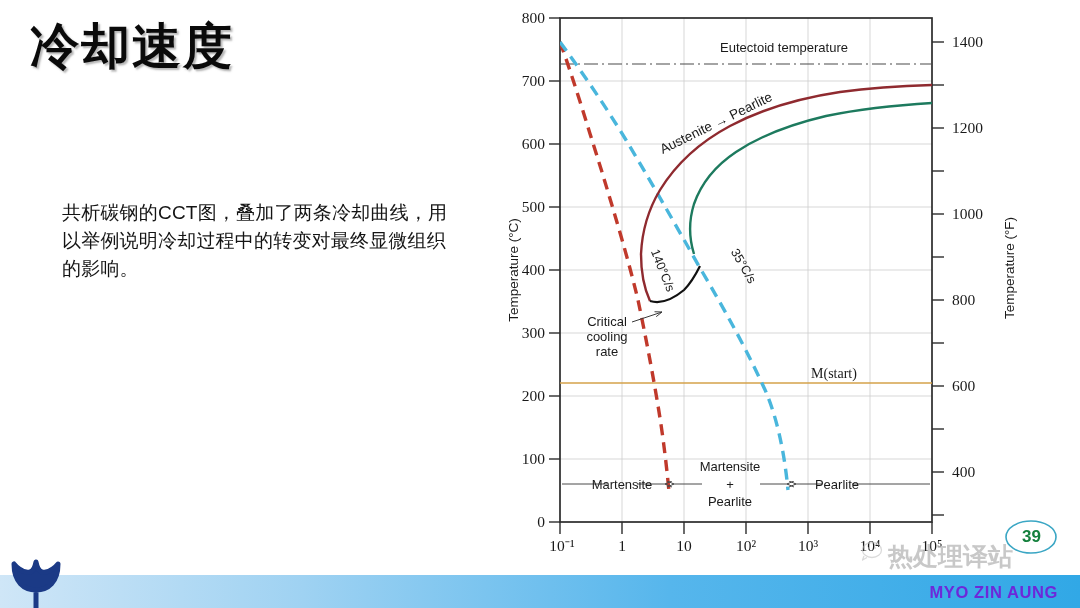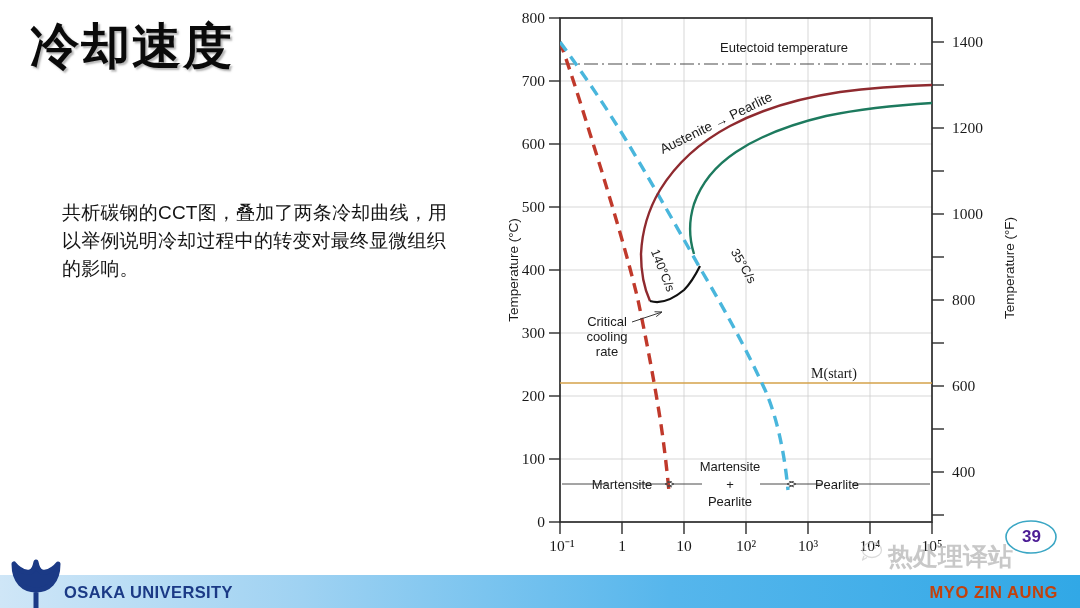--- a/index.html
+++ b/index.html
@@ -38,38 +38,38 @@
     position:absolute;left:0;bottom:0;width:1080px;height:33px;
     background:linear-gradient(90deg,#cfe6f7 0%,#9fd2f2 28%,#56b6ec 62%,#31a8e6 100%);
   }
   #footer-uni{
     position:absolute;left:64px;bottom:6px;
     font-size:16.5px;font-weight:700;color:#1b3a86;
     letter-spacing:.4px;font-family:"Liberation Sans", sans-serif;
   }
   #footer-author{
     position:absolute;right:22px;bottom:6px;
-    font-size:16.5px;font-weight:700;color:#c2410c;
+    font-size:16.5px;font-weight:700;color:#6d28d9;
     letter-spacing:.6px;font-family:"Liberation Sans", sans-serif;
   }
   #osaka-logo{position:absolute;left:8px;bottom:-2px;width:56px;height:52px;}
 
   
   #watermark{
     position:absolute;left:888px;top:540px;
     font-size:25px;color:#b9b9b9;font-weight:700;
     font-family:"Liberation Sans", sans-serif;
     white-space:nowrap;opacity:.78;
   }
   #watermark-face{
     position:absolute;left:862px;top:541px;width:26px;height:20px;opacity:.55;
   }
   #page-number{
     position:absolute;left:1022px;top:527px;
-    font-size:17px;font-weight:700;color:#4c1d95;
+    font-size:17px;font-weight:700;color:#15803d;
     font-family:"Liberation Sans", sans-serif;
   }
   #page-circle{position:absolute;left:1003px;top:518px;width:56px;height:38px;}
 </style>
 </head>
 <body>
 
 <div id="slide">
 
   <div id="slide-title">冷却速度</div>
@@ -259,16 +259,15 @@
   </svg>
   <div id="page-number">39</div>
 
   <div id="footer-bar"></div>
   <svg id="osaka-logo" viewBox="0 0 56 52">
     <path d="M28,50 L28,30
              M6,6 C6,24 16,32 28,32 C40,32 50,24 50,6
              C50,6 42,16 34,14 C30,13 29,9 28,4
              C27,9 26,13 22,14 C14,16 6,6 6,6 Z" fill="#1b3a86" stroke="#1b3a86" stroke-width="5" stroke-linejoin="round"></path>
   </svg>
-  <div id="footer-uni">OSAKA UNIVERSITY</div>
   <div id="footer-author">MYO ZIN AUNG</div>
 
 </div>
 
 </body></html>

